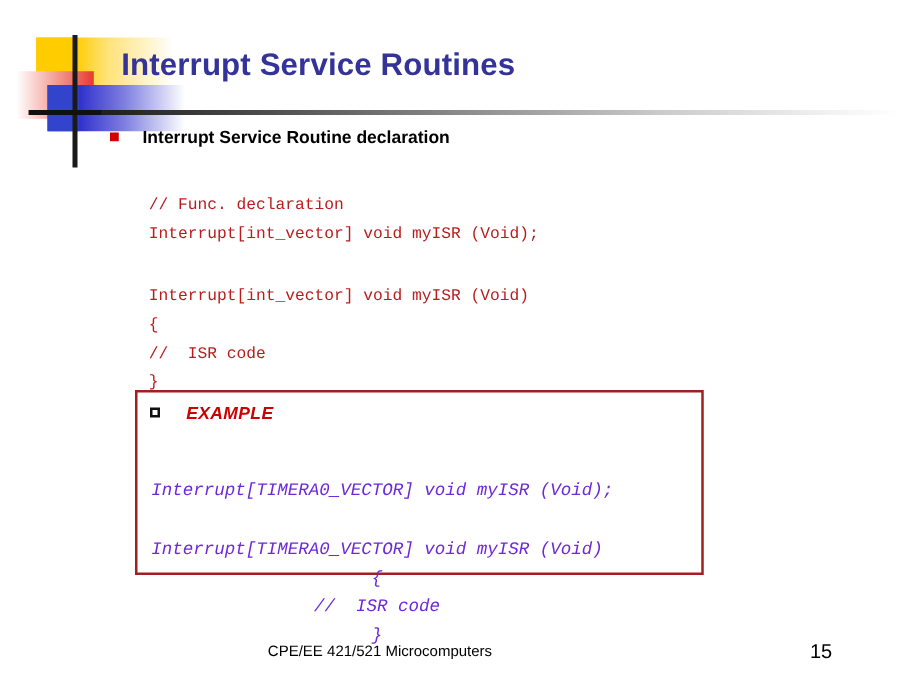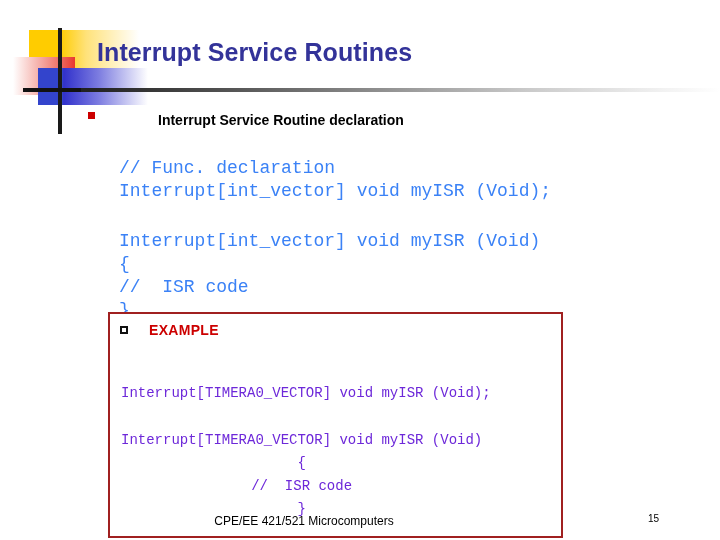--- a/index.html
+++ b/index.html
@@ -99,69 +99,69 @@
     font-weight: bold;
     color: #333399;
     letter-spacing: 0.1px;
     white-space: nowrap;
   }
 
   
   #bullet-row {
     position: absolute;
     left: 88px;
-    top: 112px;
+    top: 101px;
     display: flex;
-    align-items: flex-start;
-    gap: 44px;
+    align-items: center;
   }
   .sq-bullet {
     width: 7px;
     height: 7px;
     background: #CC0000;
     display: inline-block;
     margin-right: 19px;
     flex: 0 0 auto;
   }
   #bullet-label {
     font-size: 14px;
     font-weight: bold;
     color: #000000;
     white-space: nowrap;
   }
 
   
   .code {
     font-family: "Liberation Mono", "DejaVu Sans Mono", monospace;
-    font-size: 18px;
+    font-size: 13px;
     line-height: 23px;
-    color: #3b82f6;
+    color: #b91c1c;
     white-space: pre;
   }
   #code-block-1 {
     position: absolute;
     left: 119px;
     top: 139px;
   }
   #code-block-2 {
     position: absolute;
     left: 119px;
     top: 212px;
   }
 
   
   #example-box {
     position: absolute;
     left: 108px;
     top: 312px;
     width: 455px;
-    height: 226px;
+    height: 148px;
     border: 2px solid #A02020;
     box-sizing: border-box;
     background: #ffffff;
+    font-style: italic;
   }
   #example-head {
     position: absolute;
     left: 10px;
     top: 8px;
     display: flex;
     align-items: center;
   }
   .hollow-bullet {
     width: 8px;
@@ -206,21 +206,21 @@
     top: 514px;
     width: 608px;
     text-align: center;
     font-size: 12px;
     color: #000000;
   }
   #page-number {
     position: absolute;
     left: 648px;
     top: 513px;
-    font-size: 10px;
+    font-size: 16px;
     color: #000000;
   }
 </style>
 </head>
 <body>
 
 <div id="deco">
   <div class="deco-yellow"></div>
   <div class="deco-yellow2"></div>
   <div class="deco-red"></div>

